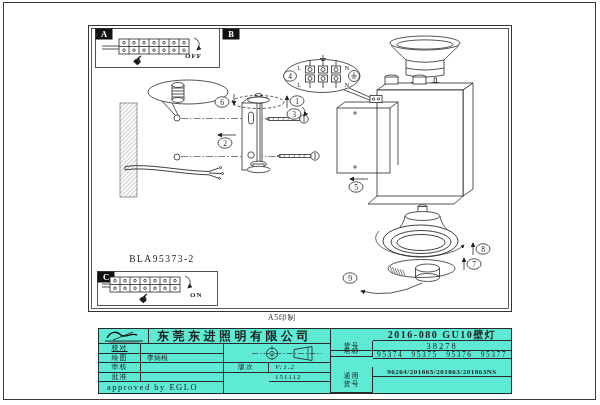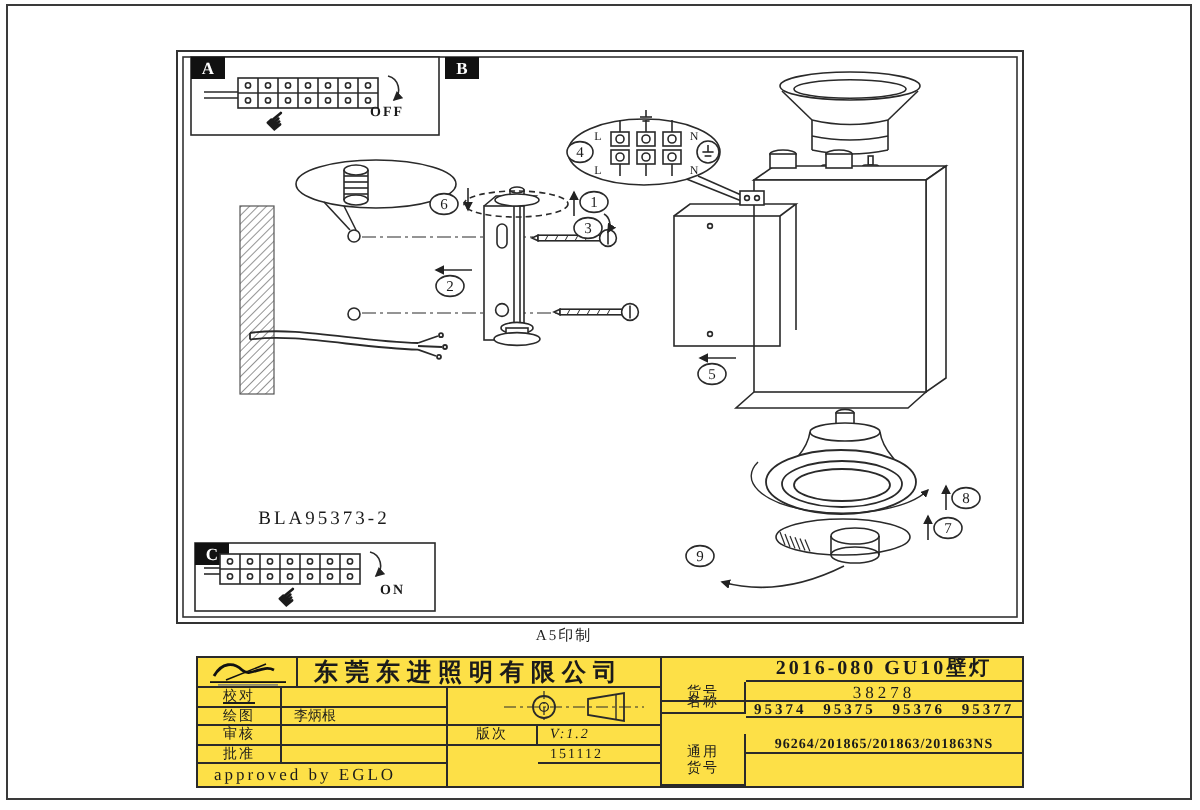--- a/index.html
+++ b/index.html
@@ -10,29 +10,29 @@
   svg{display:block;}
   svg text{font-family:"Liberation Serif","DejaVu Serif",serif;fill:#1b1b1b;}
   .sec-label{font-size:8.5px;font-weight:bold;fill:#ffffff;}
   .onoff{font-size:7px;font-weight:bold;letter-spacing:1px;}
   .callout-num{font-size:7.5px;}
   .term-lbl{font-size:6px;}
   .bla{font-size:9.5px;letter-spacing:1.5px;}
   .print-note{position:absolute;left:252px;top:313px;width:60px;text-align:center;
               font-size:7.5px;letter-spacing:1px;}
   .titleblock{position:absolute;left:98px;top:328px;width:412px;height:64px;
-              border:1px solid #2a2a2a;background:#fde047;}
+              border:1px solid #2a2a2a;background:#5eead4;}
   .tc{position:absolute;box-sizing:border-box;overflow:hidden;white-space:nowrap;}
   .br{border-right:1px solid #2a2a2a;}
   .bb{border-bottom:1px solid #2a2a2a;}
   .lab{font-size:7px;text-align:center;letter-spacing:1px;}
   .val{font-size:7px;padding-left:6px;}
   .company{font-size:12px;font-weight:bold;letter-spacing:3.5px;padding-left:8px;}
   .ctr{text-align:center;}
-  .num{letter-spacing:1.5px;word-spacing:5px;font-weight:bold;}
+  .num{letter-spacing:1.5px;word-spacing:5px;font-weight:normal;}
 </style>
 </head>
 <body>
 
 <div class="screen">
   <div class="page-border"></div>
 
   <svg class="abs" style="left:88px;top:25px;" width="424" height="287" viewBox="0 0 424 287">
     <defs>
       <pattern id="hatch" width="3" height="3" patternUnits="userSpaceOnUse" patternTransform="rotate(45)">

